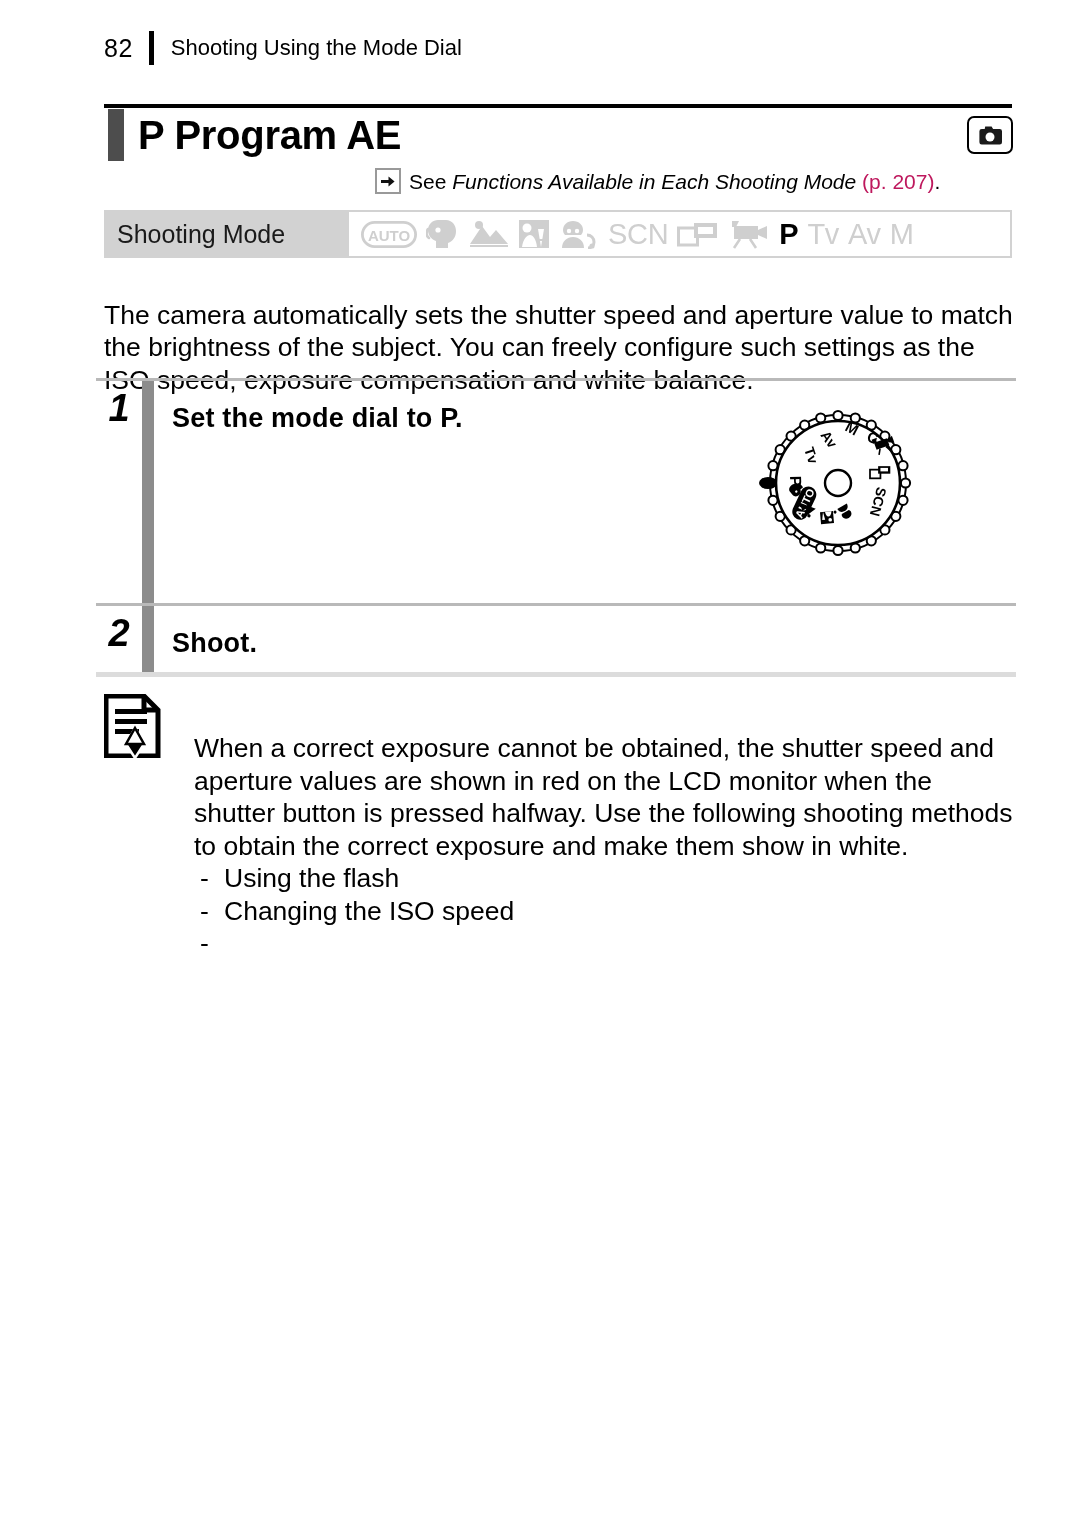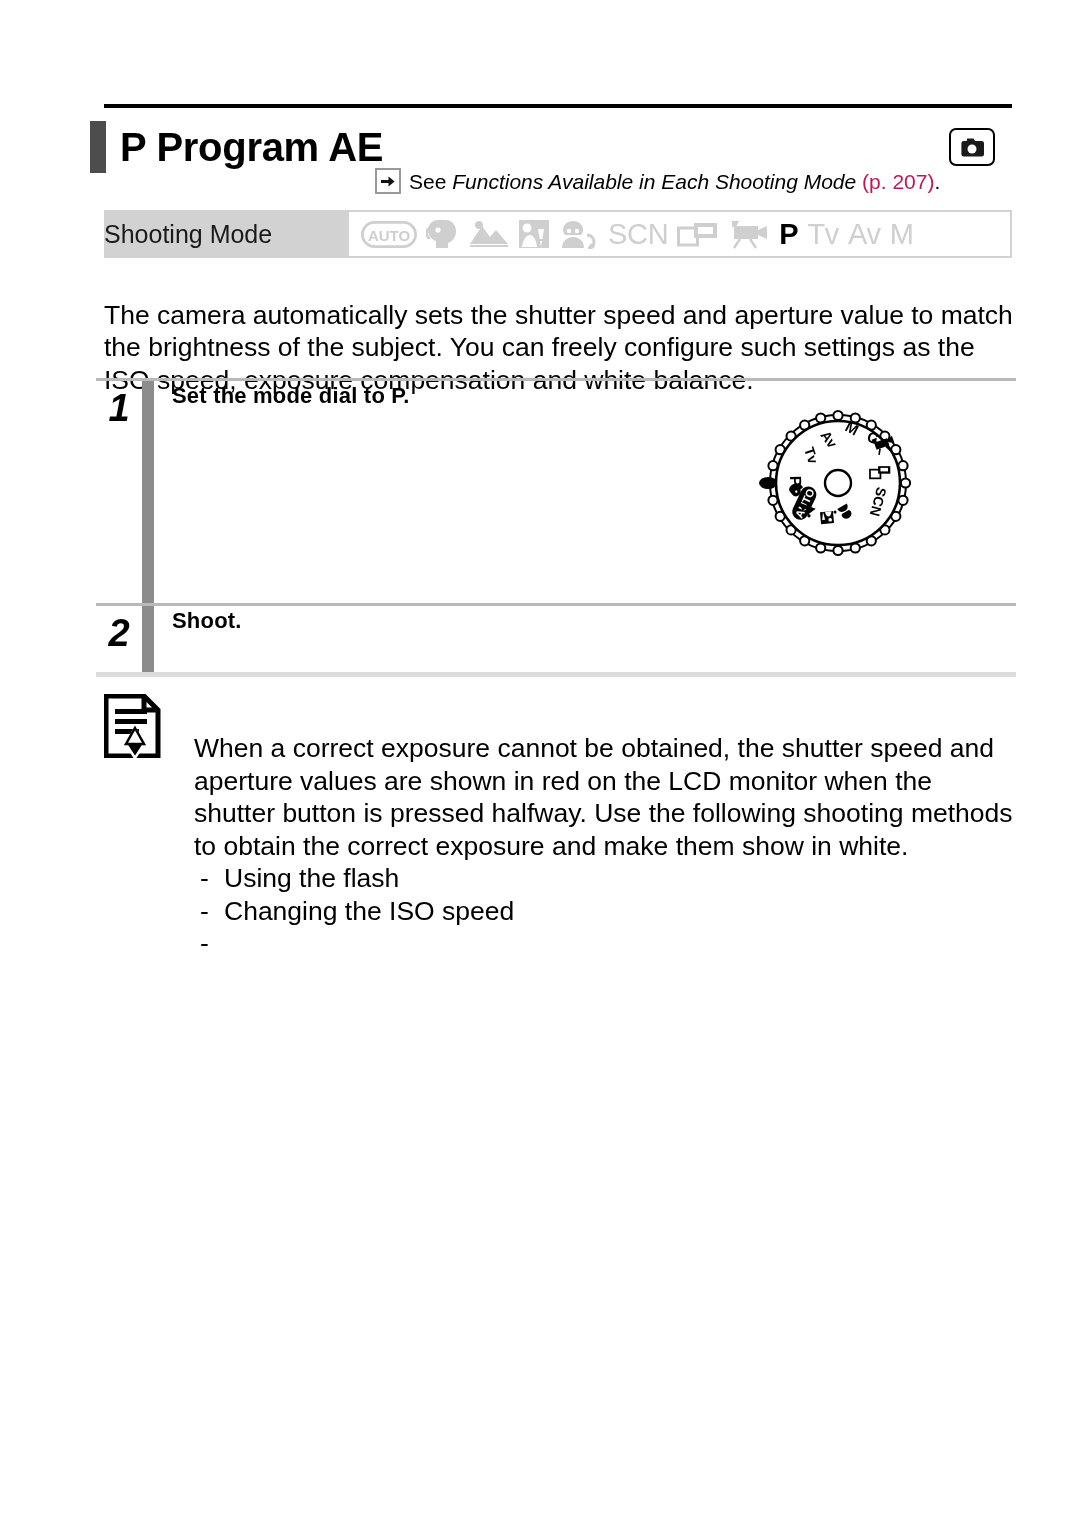--- a/index.html
+++ b/index.html
@@ -55,27 +55,26 @@
   .title-rule {
     position: absolute;
     left: 104px;
     top: 104px;
     width: 908px;
     height: 4px;
     background: #000;
   }
   .title-row {
     position: absolute;
-    left: 90px;
+    left: 108px;
     top: 108px;
     width: 908px;
     height: 54px;
     display: flex;
     align-items: center;
-    margin-top: 12px;
   }
   .title-bar {
     width: 16px;
     height: 52px;
     background: #4d4d4d;
     flex: none;
   }
   .title-text {
     font-size: 40px;
     font-weight: bold;
@@ -131,20 +130,21 @@
     top: 210px;
     width: 908px;
     height: 48px;
     background: #d2d2d2;
     display: flex;
     align-items: center;
   }
   .modestrip-label {
     font-size: 25px;
     color: #1a1a1a;
+    padding-left: 13px;
     width: 245px;
     box-sizing: border-box;
     flex: none;
     line-height: 1;
   }
   .modestrip-icons {
     background: #ffffff;
     height: 44px;
     margin-right: 2px;
     flex: 1 1 auto;
@@ -225,24 +225,24 @@
     width: 12px;
     background: #8c8c8c;
     flex: none;
     margin-right: 18px;
   }
   .step-body {
     flex: 1 1 auto;
     position: relative;
   }
   .step-heading {
-    font-size: 22px;
+    font-size: 27px;
     font-weight: bold;
     line-height: 1;
-    padding-top: 4px;
+    padding-top: 24px;
     letter-spacing: 0.2px;
   }
   .step1 { height: 222px; }
   .step2 { height: 66px; }
 
   .dial-wrap {
     position: absolute;
     right: 98px;
     top: 22px;
   }
@@ -294,20 +294,25 @@
     text-align: left;
     padding-left: 6px;
     box-sizing: border-box;
   }
 </style>
 </head>
 <body>
 
 <div class="page">
 
+  <div class="runhead">
+    <span class="runhead-page">82</span>
+    <span class="runhead-rule"></span>
+    <span class="runhead-title">Shooting Using the Mode Dial</span>
+  </div>
 
   <div class="title-rule"></div>
   <div class="title-row">
     <span class="title-bar"></span>
     <span class="title-text">P Program AE</span>
     <span class="title-spacer"></span>
     <span class="camera-icon-box">
       <svg width="26" height="19" viewBox="0 0 26 19" aria-hidden="true">
         <path d="M8.2 0.5 h6.4 l1.5 2.4 h6.6 a2.3 2.3 0 0 1 2.3 2.3 v11 a2.3 2.3 0 0 1 -2.3 2.3 h-18 a2.3 2.3 0 0 1 -2.3 -2.3 v-11 a2.3 2.3 0 0 1 2.3 -2.3 h3 z" fill="#1a1a1a"></path>
         <circle cx="13" cy="11" r="4.5" fill="#ffffff"></circle>

